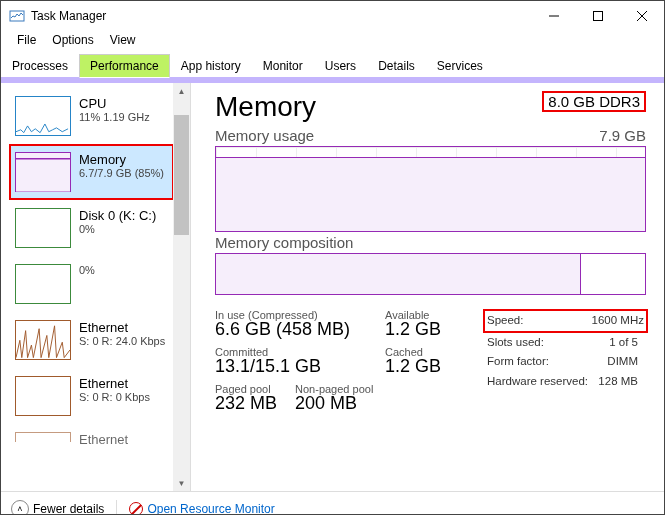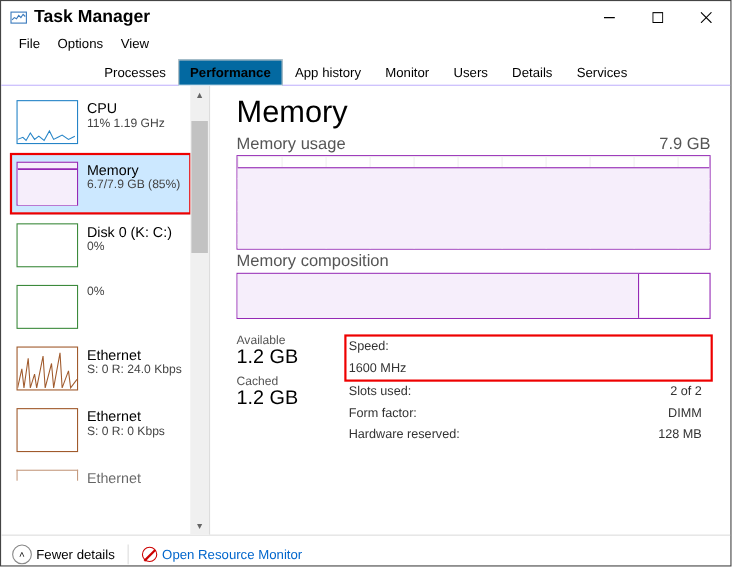--- a/index.html
+++ b/index.html
@@ -1,25 +1,25 @@
 <!DOCTYPE html>
 <html><head>
 <meta charset="utf-8">
 <style>
   * { box-sizing: border-box; margin: 0; padding: 0; font-family: "Segoe UI", Arial, sans-serif; }
   body { width: 665px; height: 515px; background: #fff; border: 1px solid #444; overflow: hidden; font-size: 12px; color: #000; }
   .titlebar { height: 30px; display: flex; align-items: center; padding: 0 0 0 8px; }
   .titlebar .app-icon { width: 16px; height: 16px; margin-right: 6px; }
-  .titlebar .title { flex: 1; font-size: 16px; font-weight: bold; }
+  .titlebar .title { flex: 1; font-size: 12px; }
   .win-btn { width: 44px; height: 30px; display: flex; align-items: center; justify-content: center; font-size: 10px; }
   .menubar { height: 20px; display: flex; padding-left: 8px; gap: 0; font-size: 12px; }
   .menubar span { padding: 2px 8px; }
-  .tabs { display: flex; border-bottom: 1px solid #c4b5fd; margin-top: 2px; justify-content: center;}
+  .tabs { display: flex; border-bottom: 6px solid #c4b5fd; margin-top: 2px;}
   .tab { padding: 4px 10px; font-size: 12px; border: 1px solid transparent; position: relative; top: 1px; }
-  .tab.active { border: 1px solid #ccc; border-bottom: 1px solid #fff; background: #0369a1; font-weight: bold; }
+  .tab.active { border: 1px solid #ccc; border-bottom: 1px solid #fff; background: #bef264; }
   .content { display: flex; height: 408px; }
   .sidebar { width: 190px; border-right: 1px solid #ddd; position: relative; overflow: hidden; padding: 5px 6px 0 8px;}
   .sb-scroll { position: absolute; right: 0; top: 0; width: 17px; height: 100%; background: #f0f0f0; display:flex; flex-direction:column; align-items:center;}
   .sb-thumb { width: 15px; height: 120px; background: #c2c2c2; margin-top: 16px;}
   .sb-arrow { height:16px; width:100%; display:flex; align-items:center; justify-content:center; font-size:8px; color:#666;}
   .card { display:flex; gap:8px; padding:6px 4px; border:2px solid transparent; width: 165px;}
   .card.sel { background:#cce8ff; border:2px solid #e00; }
   .thumb { width: 56px; height: 40px; border:1px solid; background:#fff; position:relative; flex-shrink:0;}
   .thumb.cpu { border-color:#2584c7; }
   .thumb.mem { border-color:#9529b5; background:#f6eefb;}
@@ -40,21 +40,21 @@
   .axis-row { display:flex; justify-content:space-between; font-size:11px; color:#555; margin-top:2px;}
   .comp-chart { height:42px; border:1px solid #9529b5; margin-top:2px; display:flex;}
   .comp-used { background:#f6eefb; border-right:1px solid #9529b5; }
   .stats { display:flex; margin-top:14px; gap:10px;}
   .col-a { width: 160px;}
   .col-b { width: 90px;}
   .col-c { flex:1; border:2px solid transparent;}
   .stat-label { font-size:11px; color:#555; }
   .stat-val { font-size:18px; margin-top:-2px; margin-bottom:6px;}
   .kv { display:flex; justify-content:space-between; font-size:11.5px; color:#333; padding-right:6px; line-height:1.7;}
-  .speed-row { border:2px solid #e00; margin:-2px -4px 0 -4px; padding:0 2px;flex-direction:column;}
+  .speed-row { border:2px solid #e00; margin:-2px -4px 0 -4px; padding:0 2px;}
   .footer { height:34px; border-top:1px solid #ddd; display:flex; align-items:center; padding:0 10px; font-size:12px; gap:12px;}
   .footer .sep { width:1px; height:18px; background:#ddd;}
   .chev { width:18px; height:18px; border:1px solid #888; border-radius:50%; display:inline-flex; align-items:center; justify-content:center; font-size:9px; margin-right:4px;}
   .orm { color:#0066cc; display:flex; align-items:flex-start; gap:4px;}
   .orm-icon { width:14px; height:14px; border:1.5px solid #c00; border-radius:50%; position:relative;}
   .orm-icon::after{content:""; position:absolute; width:14px; height:1.5px; background:#c00; top:6px; left:-1px; transform:rotate(-45deg);}
   svg.spark { position:absolute; inset:0; }
 </style>
 </head>
 <body>
@@ -166,51 +166,68 @@
       <div class="sb-arrow">▲</div>
       <div class="sb-thumb"></div>
       <div style="flex:1"></div>
       <div class="sb-arrow">▼</div>
     </div>
   </div>
 
   <div class="detail">
     <div class="hdr">
       <h1>Memory</h1>
+      <span class="cap">8.0 GB DDR3</span>
     </div>
     <div class="chart-label-row">
       <span>Memory usage</span>
       <span>7.9 GB</span>
     </div>
     <div class="usage-chart">
       <div class="grid"></div>
       <div class="usage-fill"></div>
     </div>
     <div class="chart-label-row" style="margin-top:2px;">
       <span>Memory composition</span>
     </div>
     <div class="comp-chart">
       <div class="comp-used" style="width:85%"></div>
     </div>
 
     <div class="stats">
+      <div class="col-a">
+        <div class="stat-label">In use (Compressed)</div>
+        <div class="stat-val">6.6 GB (458 MB)</div>
+        <div class="stat-label">Committed</div>
+        <div class="stat-val">13.1/15.1 GB</div>
+        <div style="display:flex; gap:18px;">
+          <div>
+            <div class="stat-label">Paged pool</div>
+            <div class="stat-val">232 MB</div>
+          </div>
+          <div>
+            <div class="stat-label">Non-paged pool</div>
+            <div class="stat-val">200 MB</div>
+          </div>
+        </div>
+      </div>
       <div class="col-b">
         <div class="stat-label">Available</div>
         <div class="stat-val">1.2 GB</div>
         <div class="stat-label">Cached</div>
         <div class="stat-val">1.2 GB</div>
       </div>
       <div class="col-c">
         <div class="kv speed-row">
             <span>Speed:</span>
             <span>1600 MHz</span>
           </div>
         <div class="kv">
             <span>Slots used:</span>
-            <span>2 of 2</span>
+            <span>1 of 5</span>
           </div>
         <div class="kv">
             <span>Form factor:</span>
             <span>DIMM</span>
           </div>
         <div class="kv">
             <span>Hardware reserved:</span>
             <span>128 MB</span>
           </div>
       </div>

